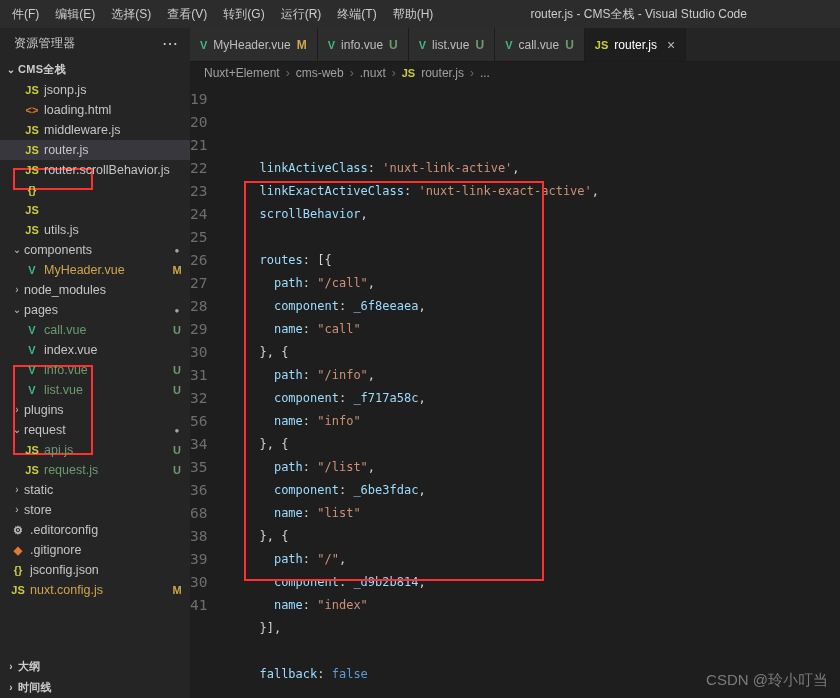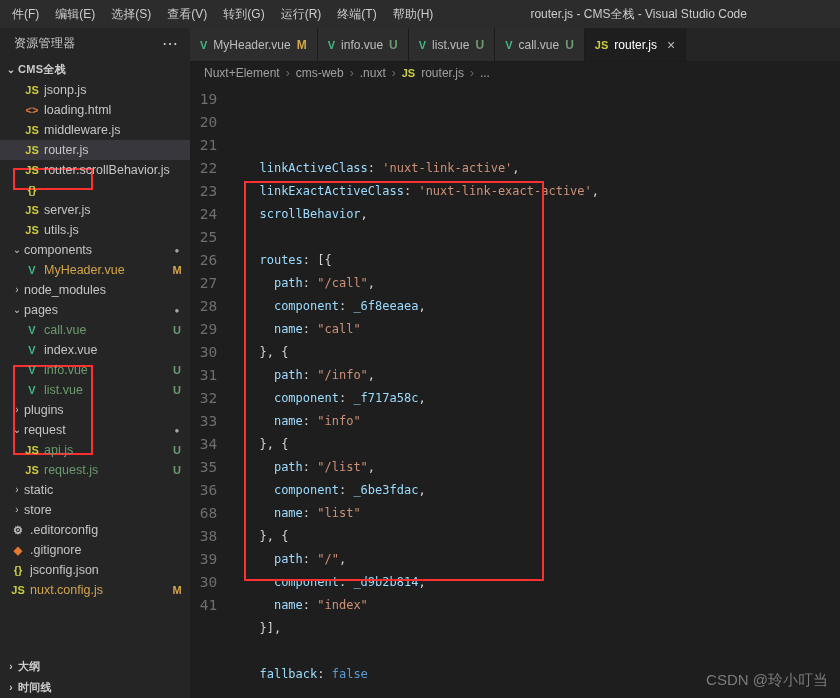--- a/index.html
+++ b/index.html
@@ -113,21 +113,21 @@
   .breadcrumb{
     display:flex;align-items:center;gap:6px;
     padding:3px 14px;height:22px;font-size:12px;
     color:#a0a0a0;background:var(--bg);
   }
   .breadcrumb .sep{color:#6a6a6a;}
   .breadcrumb .icon{font-size:11px;font-weight:600;}
 
   .code-wrap{flex:1;display:flex;overflow:hidden;position:relative;}
   .gutter{
-    width:55px;text-align:center;
+    width:55px;text-align:left;
     padding:4px 18px 4px 0;
     color:#6e6e6e;font-family:Consolas,monospace;font-size:14.5px;
     line-height:23px;
     background:var(--bg);
   }
   .code{
     flex:1;font-family:Consolas,monospace;font-size:12px;
     line-height:23px;white-space:pre;
     padding:4px 0;color:#d4d4d4;
     position:relative;
@@ -195,21 +195,20 @@
           <span class="icon js">JS</span>
           <span class="label ">router.scrollBehavior.js</span>
         </div>
         <div class="tree-row">
           <span class="indent" style="width: 24px;"></span>
           <span class="icon json">{}</span>
         </div>
         <div class="tree-row">
           <span class="indent" style="width: 24px;"></span>
           <span class="icon js">JS</span>
-          <span class="label ">server.js</span>
         </div>
         <div class="tree-row">
           <span class="indent" style="width: 24px;"></span>
           <span class="icon js">JS</span>
           <span class="label ">utils.js</span>
         </div>
         <div class="tree-row">
           <span class="indent" style="width: 10px;"></span>
           <span class="chev">⌄</span>
           <span class="label ">components</span>
@@ -369,21 +368,21 @@
           <div>23</div>
           <div>24</div>
           <div>25</div>
           <div>26</div>
           <div>27</div>
           <div>28</div>
           <div>29</div>
           <div>30</div>
           <div>31</div>
           <div>32</div>
-          <div>33</div>
+          <div>56</div>
           <div>34</div>
           <div>35</div>
           <div>36</div>
           <div>68</div>
           <div>38</div>
           <div>39</div>
           <div>30</div>
           <div>41</div>
         </div>
       <div class="code" id="code">

